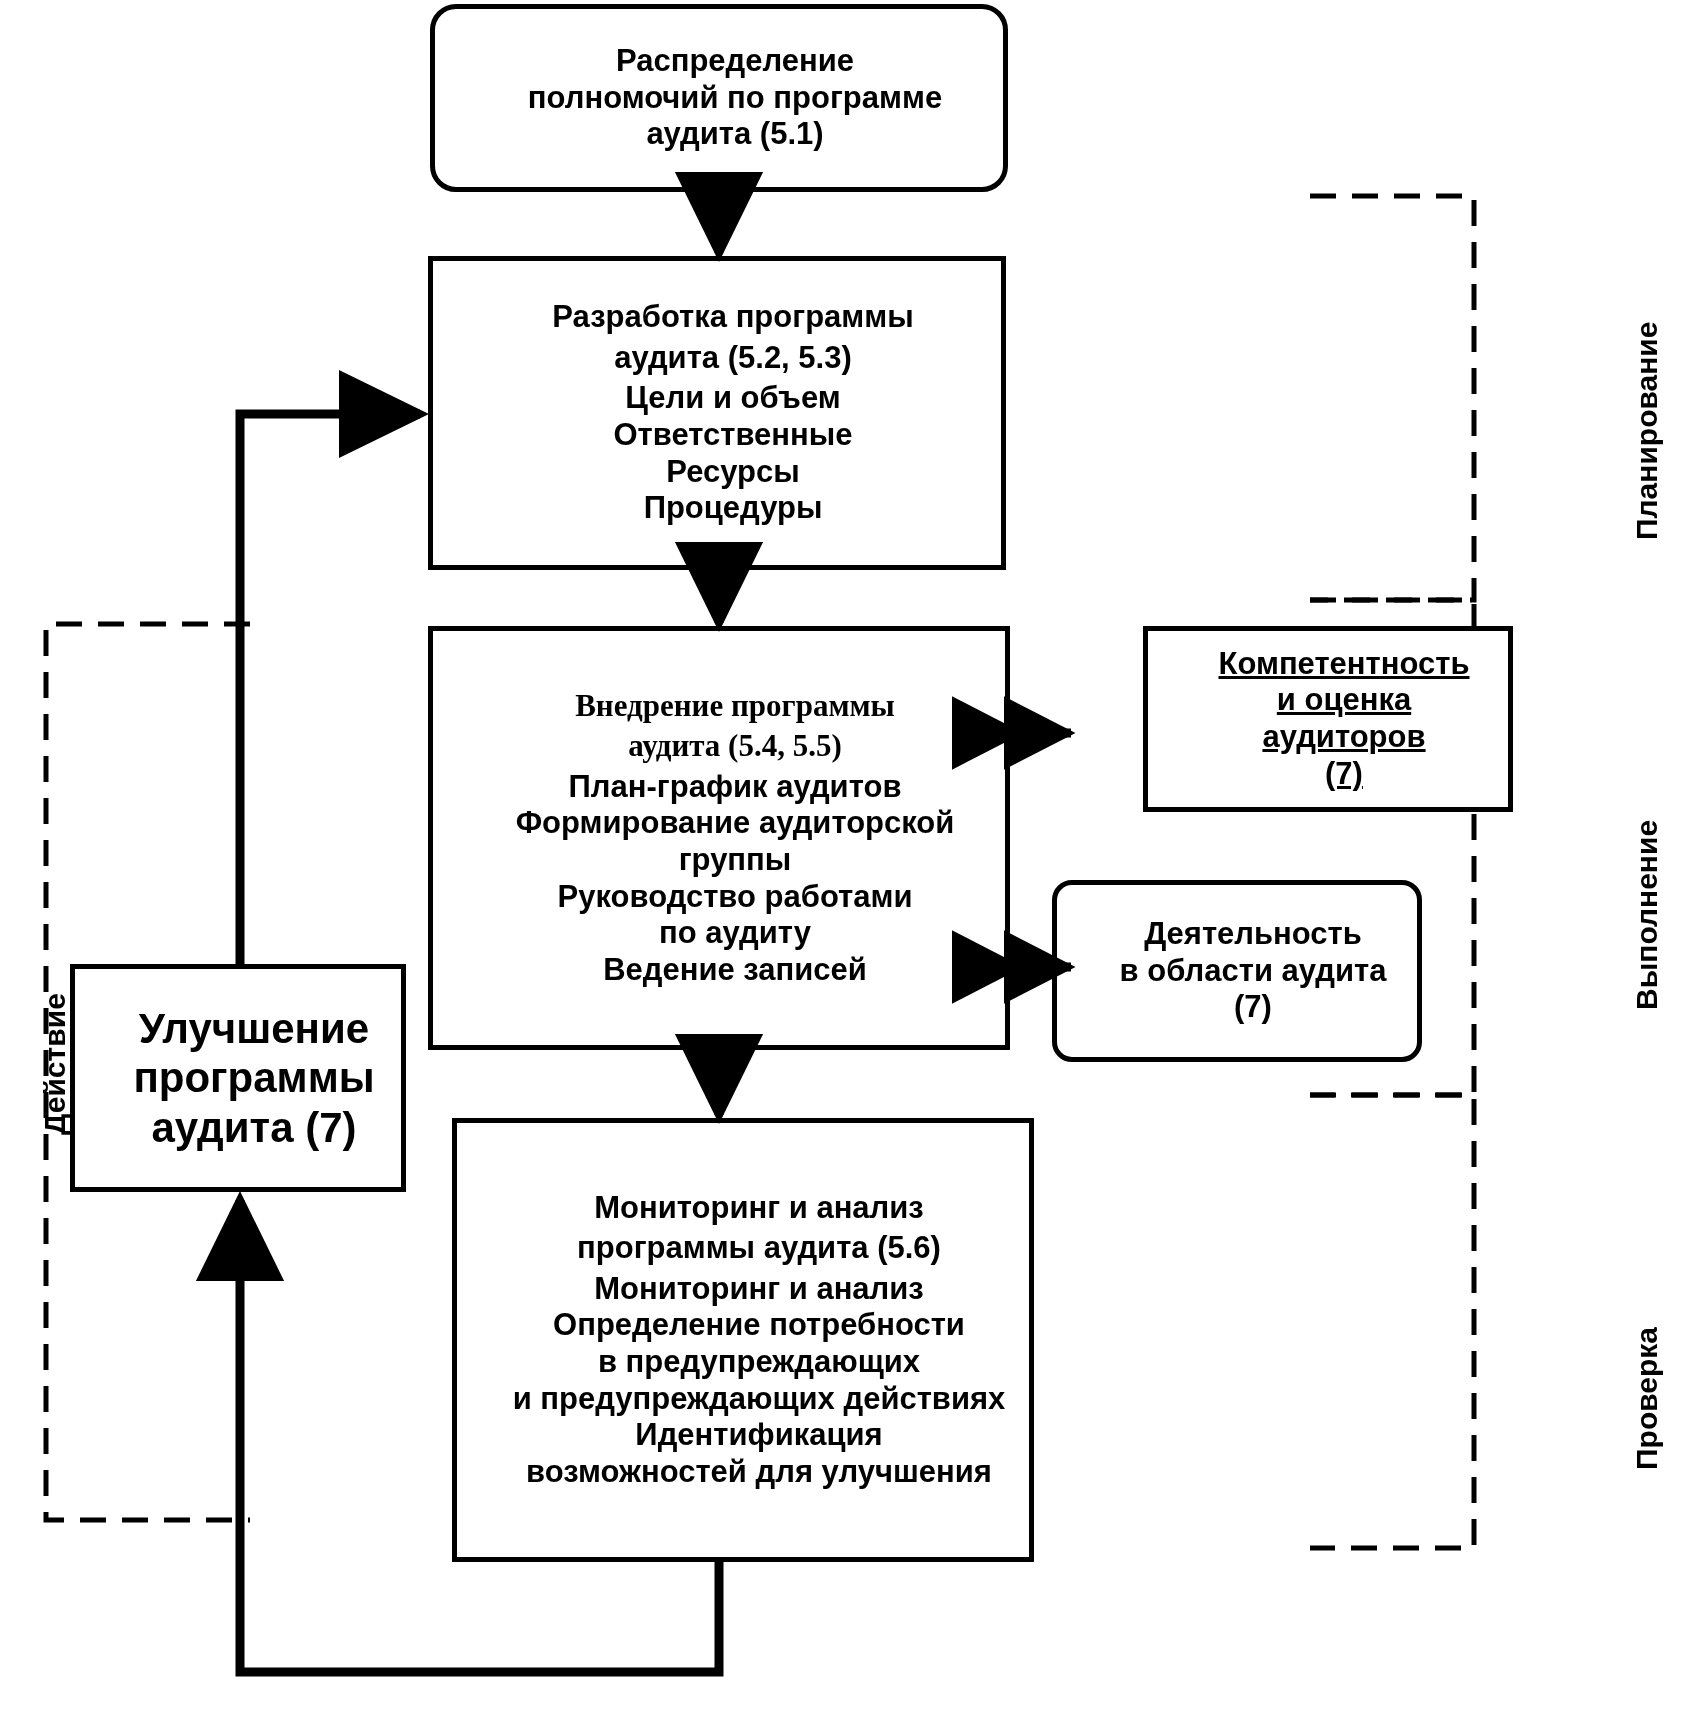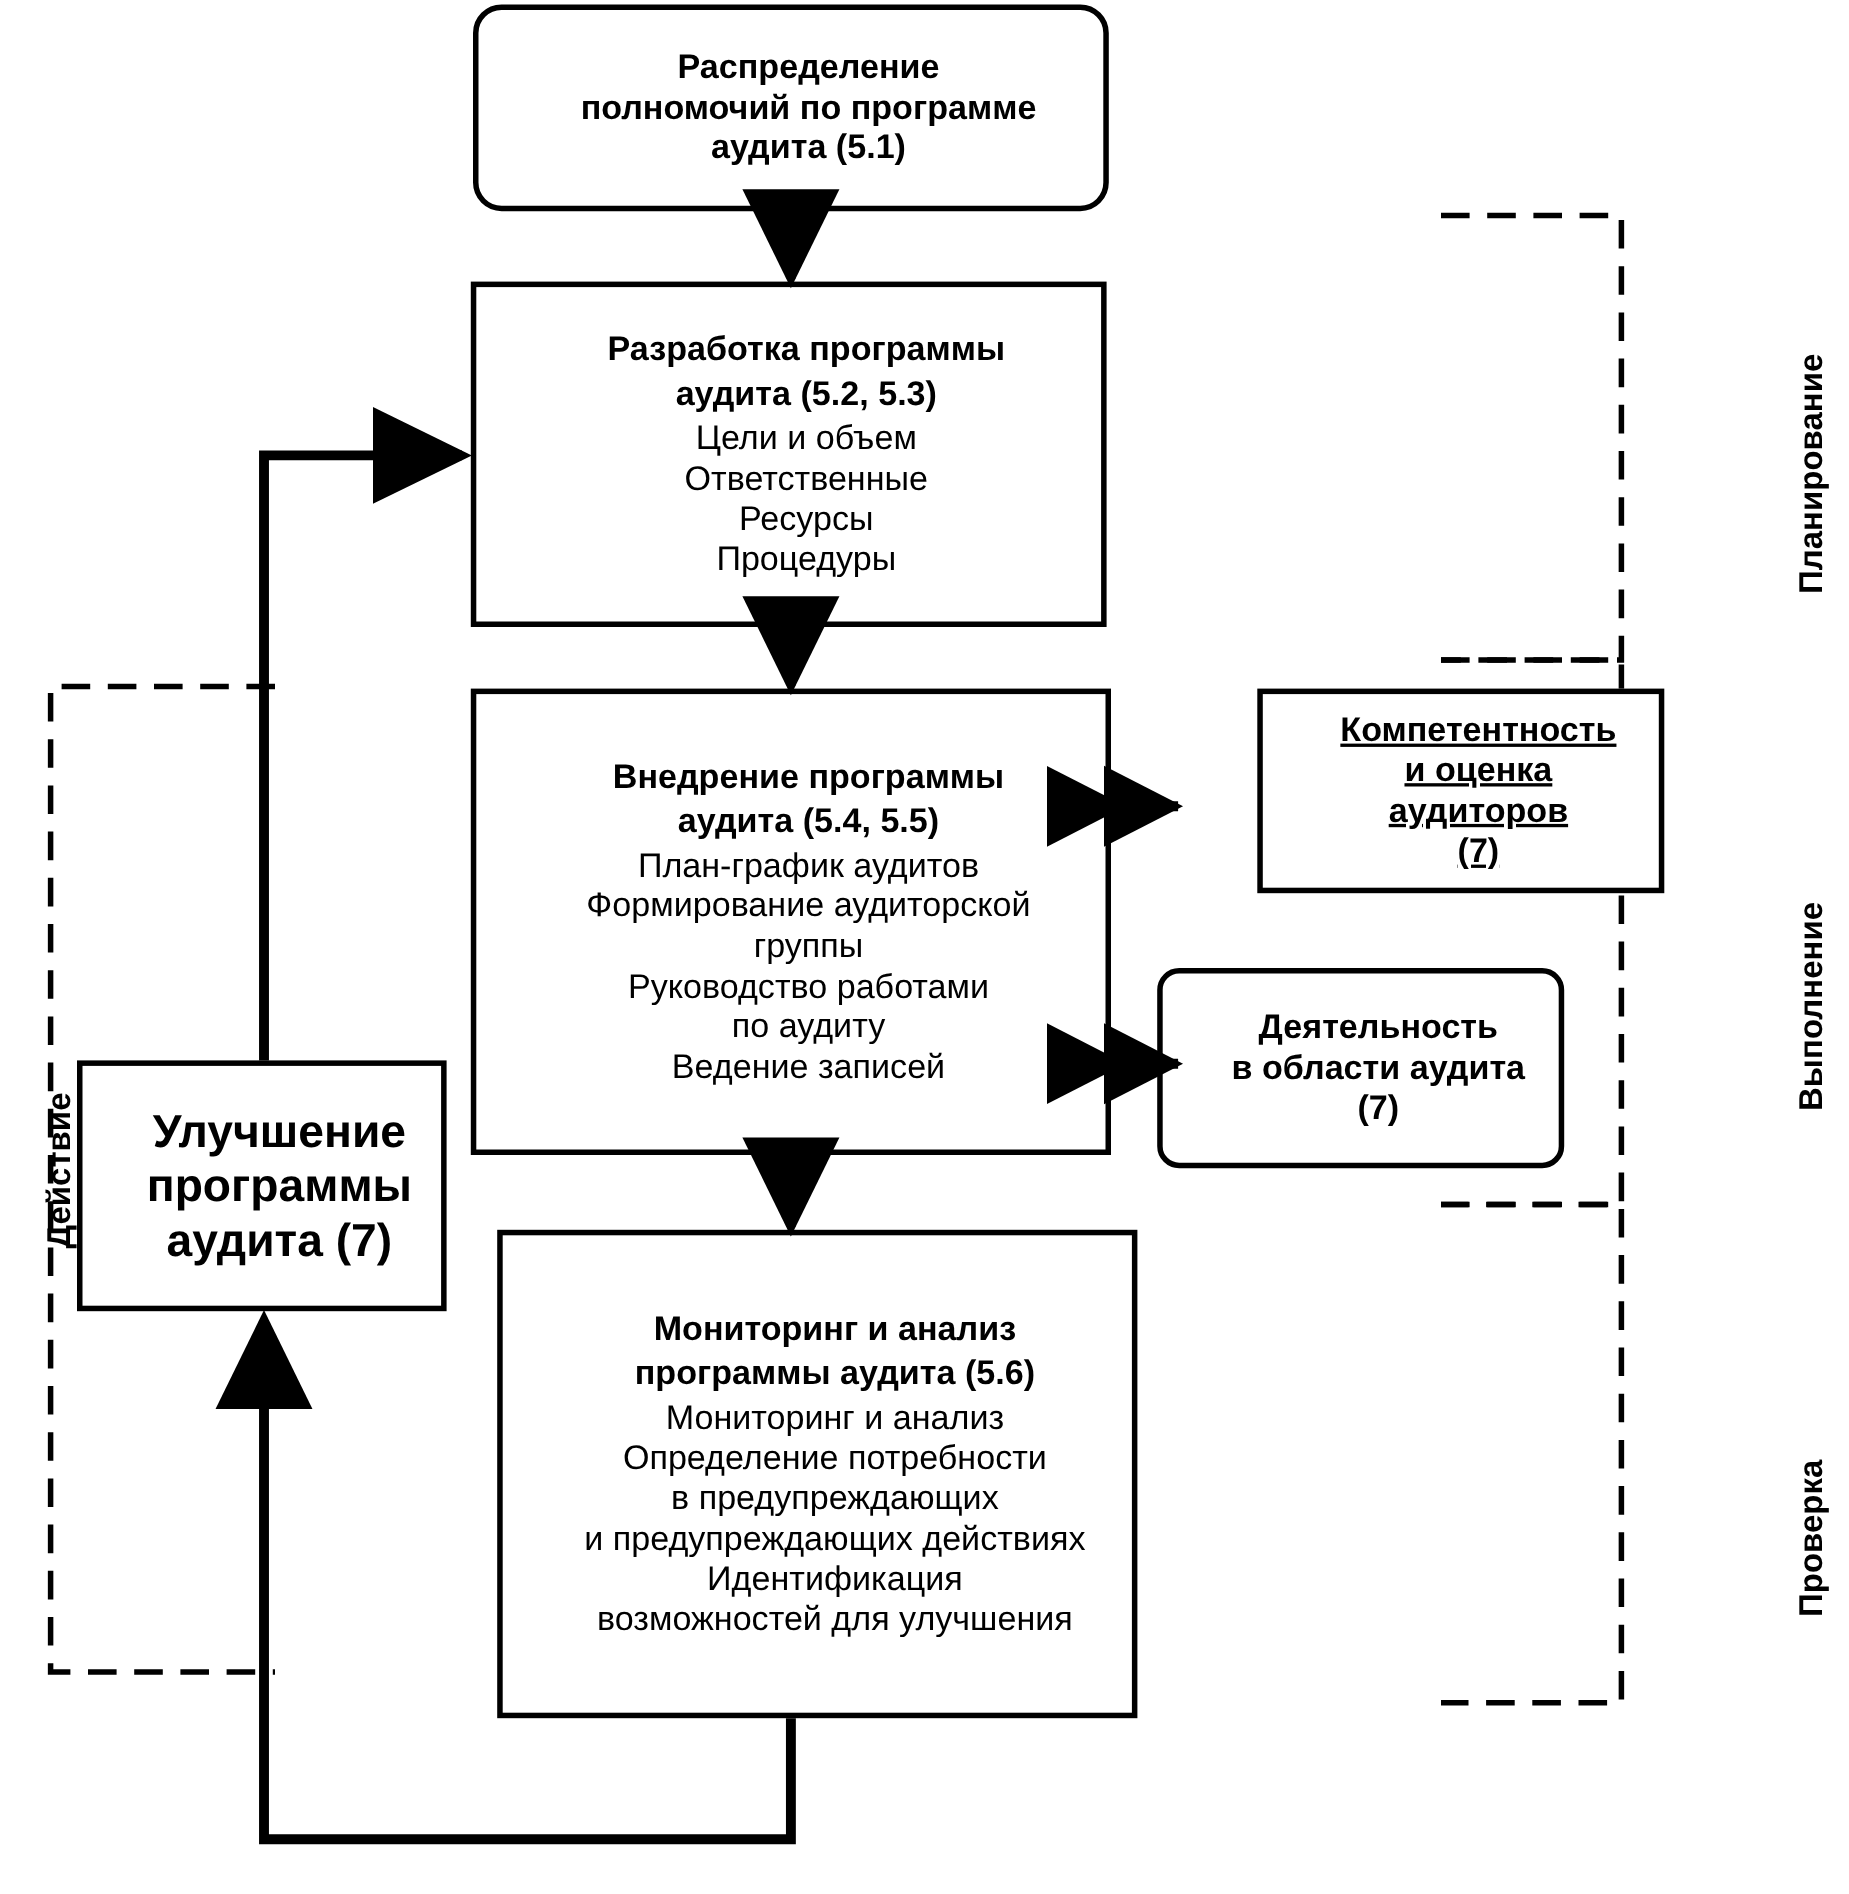--- a/index.html
+++ b/index.html
@@ -6,32 +6,32 @@
   body{width:1681px;height:1722px;position:relative;
        font-family:"Liberation Sans","DejaVu Sans",sans-serif;color:#000;
        -webkit-font-smoothing:none;}
   #stage{position:absolute;left:0;top:0;width:1681px;height:1722px;overflow:hidden;}
 
   .box{position:absolute;background:#fff;border:5px solid #000;
        box-sizing:border-box;display:flex;flex-direction:column;
        align-items:center;justify-content:center;text-align:center;
        line-height:1.18;z-index:5;padding-left:32px;}
   .box .hd{font-weight:bold;}
-  .box .ln{font-weight:normal;}
+  .box .ln{font-weight:bold;}
 
   
   #box-authority{left:430px;top:4px;width:578px;height:188px;
                  border-radius:26px;font-size:31px;}
   #box-authority .hd{padding:0 20px;}
 
   #box-establish{left:428px;top:256px;width:578px;height:314px;font-size:31px;}
   #box-establish .hd{margin-bottom:4px;}
 
   #box-implement{left:428px;top:626px;width:582px;height:424px;font-size:31px;}
-  #box-implement .hd{margin-bottom:4px;}
+  #box-implement .hd{margin-bottom:4px;font-family:Liberation Serif, serif;}
 
   #box-monitor{left:452px;top:1118px;width:582px;height:444px;font-size:31px;}
   #box-monitor .hd{margin-bottom:4px;}
 
   #box-improve{left:70px;top:964px;width:336px;height:228px;font-size:42px;
                font-weight:bold;}
 
   #box-competence{left:1143px;top:626px;width:370px;height:186px;font-size:31px;
                   font-weight:bold;text-decoration:underline;}
   #box-activities{left:1052px;top:880px;width:370px;height:182px;font-size:31px;

